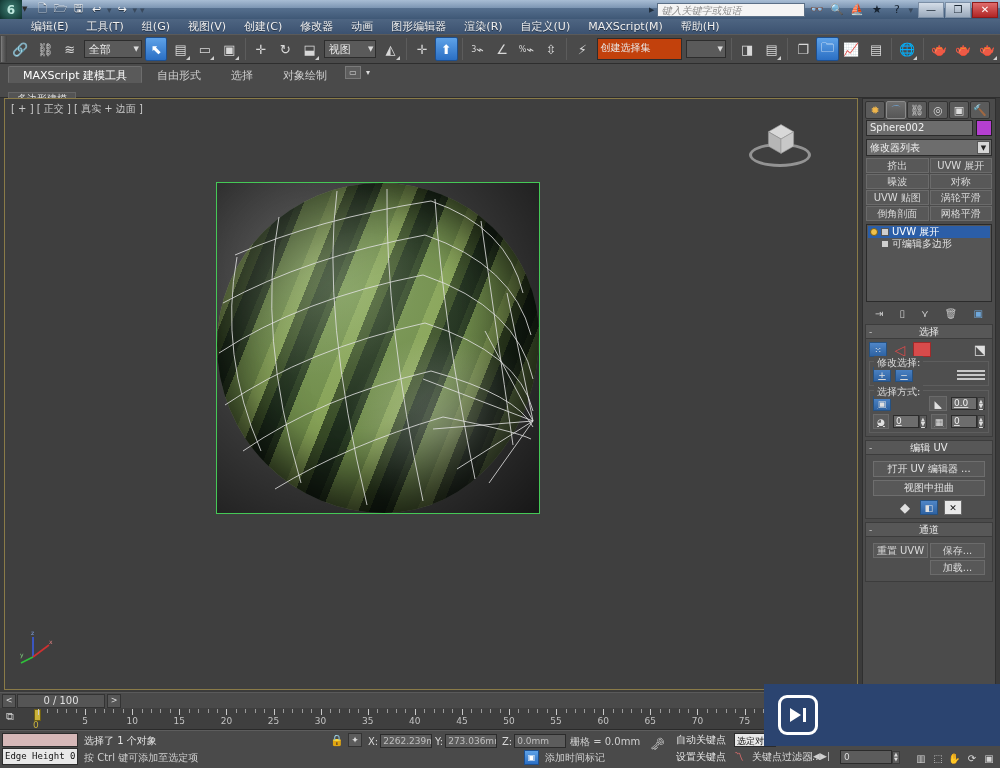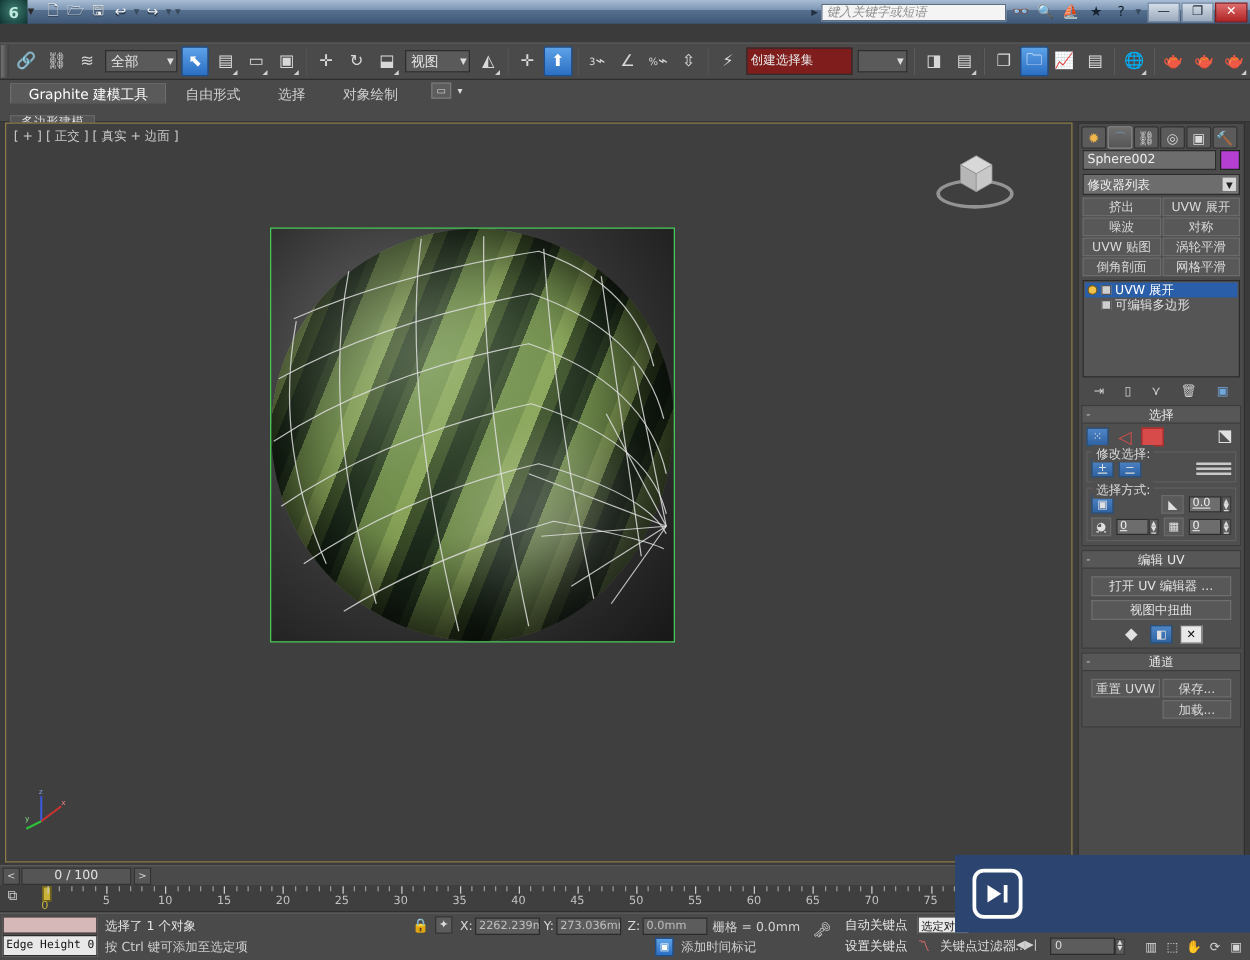--- a/index.html
+++ b/index.html
@@ -83,21 +83,21 @@
     border-left:4px solid transparent;border-bottom:4px solid #cfcfcf;}
   .tsep{ width:1px;height:22px;background:#2f2f2f;border-right:1px solid #5c5c5c;margin:0 3px;}
   .combo{
     height:18px;background:#5a5a5a;border:1px solid #2d2d2d;
     display:flex;align-items:center;justify-content:space-between;
     padding:0 2px 0 4px;font-size:11px;color:#e6e6e6;margin:0 2px;
   }
   .combo .cv{ white-space:nowrap;overflow:hidden;}
   .combo .ca{ font-size:7px;color:#dcdcdc;margin-left:3px;}
   .namefield{
-    height:22px;background:#7f1d1d;border:1px solid #2d2d2d;
+    height:22px;background:#c2410c;border:1px solid #2d2d2d;
     font-size:10px;color:#e8e8e8;padding:2px 3px;margin:0 2px;white-space:nowrap;overflow:hidden;
   }
 
   
   .ribbon{
     position:absolute;left:0;top:64px;width:1000px;height:34px;
     background:#4a4a4a;border-bottom:1px solid #2e2e2e;
   }
   .ribbon-tabs{ position:absolute;left:8px;top:0;height:19px;display:flex;align-items:flex-end;}
   .rtab{
@@ -341,20 +341,34 @@
         <div class="tb-ic">★</div>
         <div class="tb-ic">?</div>
         <div class="qsep">▾</div>
       </div>
       <div class="wbtn">—</div>
       <div class="wbtn">❐</div>
       <div class="wbtn close">✕</div>
     </div>
   </div>
 
+  <div class="menubar">
+    <div class="mi">编辑(E)</div>
+    <div class="mi">工具(T)</div>
+    <div class="mi">组(G)</div>
+    <div class="mi">视图(V)</div>
+    <div class="mi">创建(C)</div>
+    <div class="mi">修改器</div>
+    <div class="mi">动画</div>
+    <div class="mi">图形编辑器</div>
+    <div class="mi">渲染(R)</div>
+    <div class="mi">自定义(U)</div>
+    <div class="mi">MAXScript(M)</div>
+    <div class="mi">帮助(H)</div>
+  </div>
 
   <div class="maintoolbar">
     <div class="grip"></div>
     <div class="tbtn">🔗</div>
     <div class="tbtn">⛓</div>
     <div class="tbtn">≋</div>
     <div class="combo" style="width:62px">
       <span class="cv">全部</span>
       <span class="ca">▼</span>
     </div>
@@ -397,21 +411,21 @@
     <div class="tsep"></div>
     <div class="tbtn">🌐<span class="corner"></span></div>
     <div class="tsep"></div>
     <div class="tbtn">🫖</div>
     <div class="tbtn">🫖</div>
     <div class="tbtn">🫖<span class="corner"></span></div>
   </div>
 
   <div class="ribbon">
     <div class="ribbon-tabs">
-      <div class="rtab active">Graphite 建模工具</div>
+      <div class="rtab active">MAXScript 建模工具</div>
       <div class="rtab">自由形式</div>
       <div class="rtab">选择</div>
       <div class="rtab">对象绘制</div>
     </div>
     <div class="ribbon-mini">
       <div class="mb">▭</div>
       <div class="mb" style="width:8px;border:none;background:none">▾</div>
     </div>
     <div class="ribbon-row2">
       <div class="rpanel">多边形建模</div>

